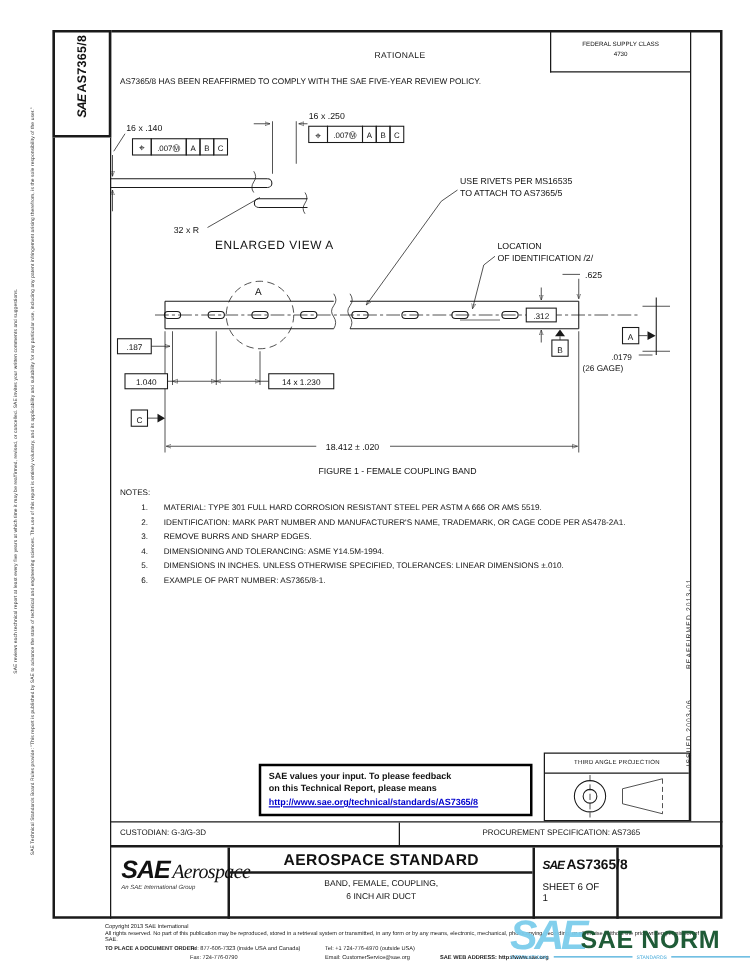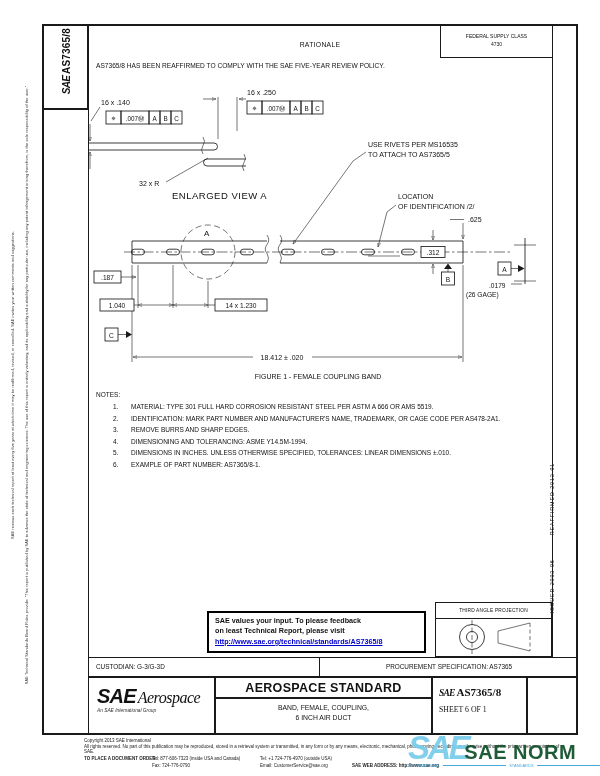--- a/index.html
+++ b/index.html
@@ -28,28 +28,28 @@
   #feedback-box { left:207px; top:611px; width:219px; height:42px; border:2.5px solid #000; padding:3px 6px; font-size:7.2px; font-weight:bold; line-height:1.45; }
   #feedback-link { color:#0000cc; text-decoration:underline; }
   
   #proj-box { left:435px; top:602px; width:117px; height:55px; border:1.5px solid #1a1a1a; }
   #proj-label { display:block; height:16px; border-bottom:1.5px solid #1a1a1a; font-size:4.8px; text-align:center; line-height:16px; letter-spacing:.2px; }
   
   #cust-row { left:88px; top:657px; width:490px; height:19px; border-top:1.5px solid #1a1a1a; display:flex; font-size:6.4px; }
   #cust-cell { width:232px; border-right:1.5px solid #1a1a1a; padding:5px 0 0 8px; }
   #proc-cell { flex:1; text-align:center; padding-top:5px; }
   #title-block { left:88px; top:676px; width:490px; height:59px; border-top:2px solid #1a1a1a; display:flex; }
-  #tb-logo { width:128px; border-right:2px solid #1a1a1a; padding:8px 4px 0 9px; }
+  #tb-logo { width:96px; border-right:2px solid #1a1a1a; padding:8px 4px 0 9px; }
   #tb-logo .l1 { font-size:20px; line-height:1; white-space:nowrap; }
   #tb-logo .aero { font-family:"Liberation Serif", serif; font-style:italic; font-size:16px; font-weight:normal; letter-spacing:-0.5px; }
   #tb-logo .l2 { font-size:4.8px; font-style:italic; margin-top:2px; color:#333; }
-  #tb-center { width:217px; border-right:2px solid #1a1a1a; }
+  #tb-center { width:244px; border-right:2px solid #1a1a1a; }
   #tb-center .hd { height:21px; border-bottom:2px solid #1a1a1a; text-align:center; font-weight:bold; font-size:12.5px; line-height:21px; letter-spacing:.3px; }
   #tb-center .sub { text-align:center; font-size:6.8px; line-height:1.5; padding-top:4px; }
-  #tb-num { width:95px; border-right:2px solid #1a1a1a; padding:8px 11px 0 6px;font-family:Liberation Serif, serif; }
+  #tb-num { width:67px; border-right:2px solid #1a1a1a; padding:8px 11px 0 6px; }
   #tb-num .r1 { font-size:11px; font-weight:bold; white-space:nowrap; }
   #tb-num .r1 .sae-mark { font-size:9.5px; }
   #tb-num .r2 { font-size:7.8px; margin-top:7px; }
   #tb-extra { flex:1; }
   
   .legal { position:absolute; font-size:4.5px; color:#222; line-height:1.25; }
   
   #watermark { left:408px; top:735px; width:192px; opacity:.95; }
   #wm-row { display:flex; align-items:flex-end; }
   #wm-big { font-size:33px; line-height:.78; font-weight:bold; font-style:italic; letter-spacing:-2.5px; color:#7ccdec; margin-right:-4px; }
@@ -269,21 +269,21 @@
       <span class="t">DIMENSIONS IN INCHES.  UNLESS OTHERWISE SPECIFIED, TOLERANCES:  LINEAR DIMENSIONS ±.010.</span>
     </div>
   <div class="note">
       <span class="n">6.</span>
       <span class="t">EXAMPLE OF PART NUMBER:  AS7365/8-1.</span>
     </div>
 </div>
 
 <div id="feedback-box" class="abs">
   <div>SAE values your input. To please feedback</div>
-  <div>on least Technical Report, please visit</div>
+  <div>on this Technical Report, please means</div>
   <div><span id="feedback-link">http://www.sae.org/technical/standards/AS7365/8</span></div>
 </div>
 
 <div id="proj-box" class="abs">
   <span id="proj-label">THIRD ANGLE PROJECTION</span>
   <svg width="114" height="36" viewBox="0 0 114 36">
     <line x1="36" y1="1" x2="36" y2="35" class="thin" stroke-dasharray="5 2.5"></line>
     <circle cx="36" cy="18" r="12.5"></circle>
     <circle cx="36" cy="18" r="5.5"></circle>
     <path d="M62,12 L94,4 M62,24 L94,32 M62,12 L62,24" class="thin"></path>

